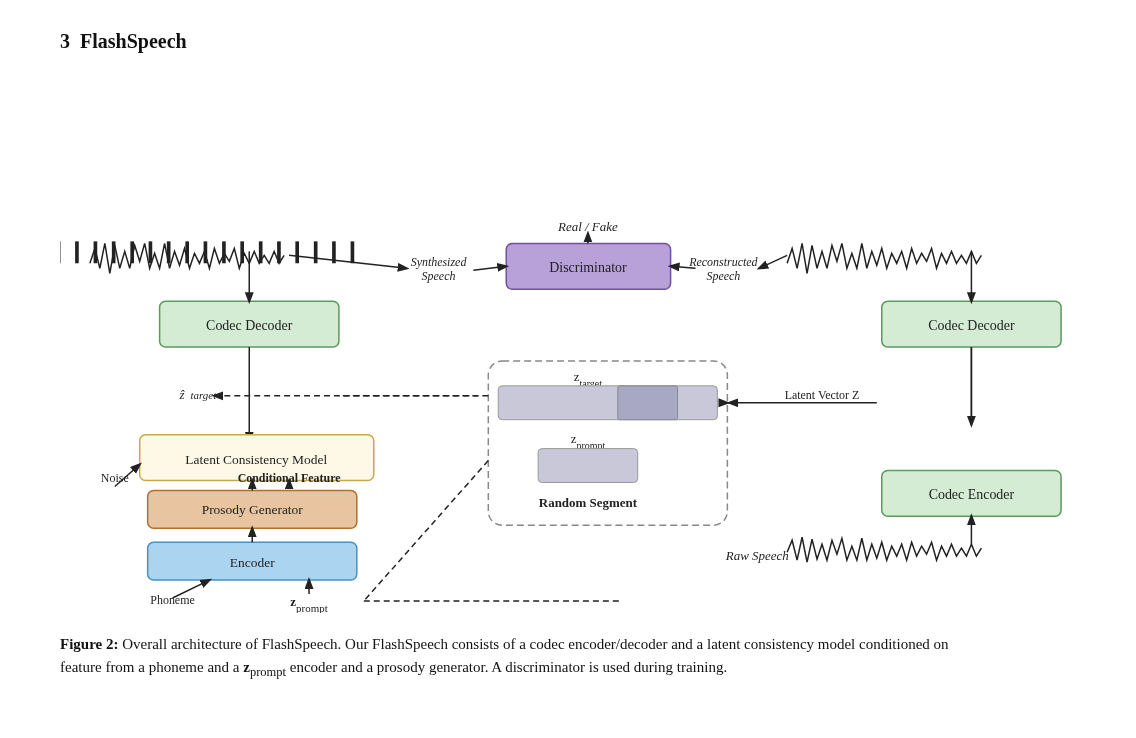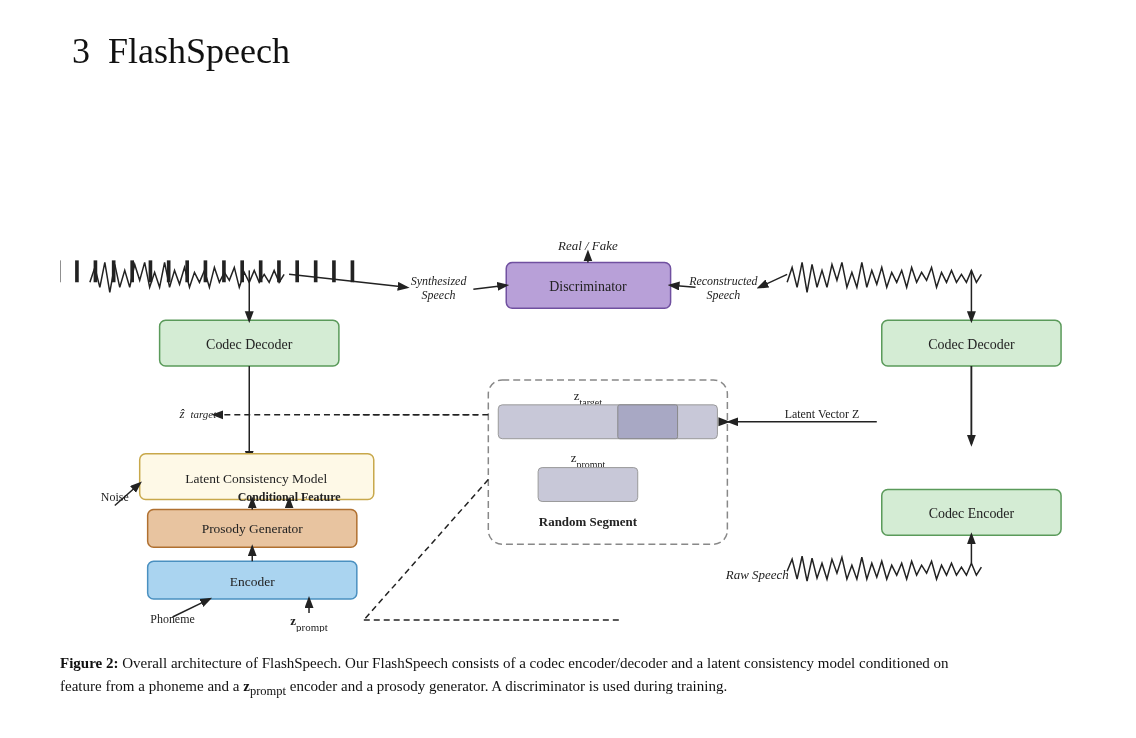--- a/index.html
+++ b/index.html
@@ -5,24 +5,23 @@
     * { box-sizing: border-box; margin: 0; padding: 0; }
     body {
       background: #fff;
       font-family: 'Times New Roman', Times, serif;
       width: 1136px;
       min-height: 738px;
       padding: 30px 60px;
       color: #111;
     }
     .section-title {
-      font-size: 36px;
-      font-weight: normal;
+      font-size: 20px;
+      font-weight: bold;
       margin-bottom: 30px;
-      margin-left: 12px;
     }
     .diagram-container {
       position: relative;
       width: 100%;
       height: 530px;
       margin-bottom: 20px;
     }
     svg.diagram {
       width: 100%;
       height: 100%;

